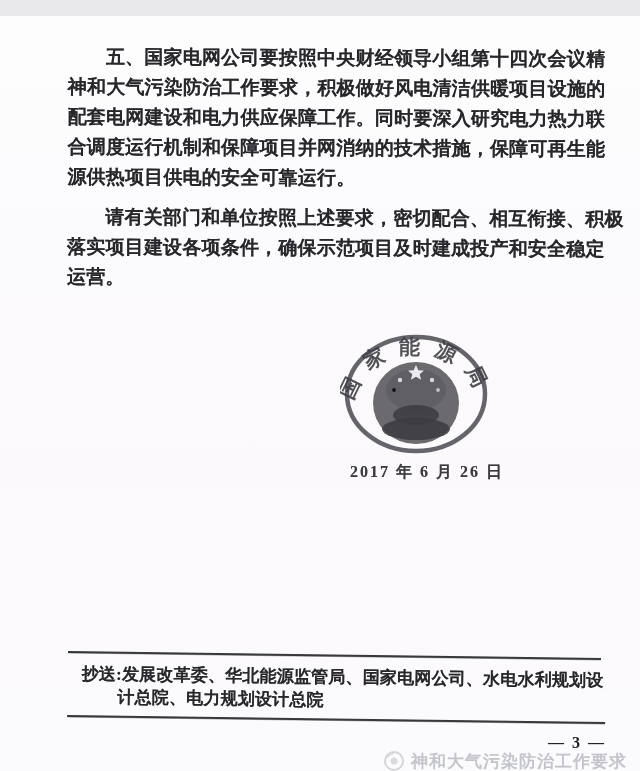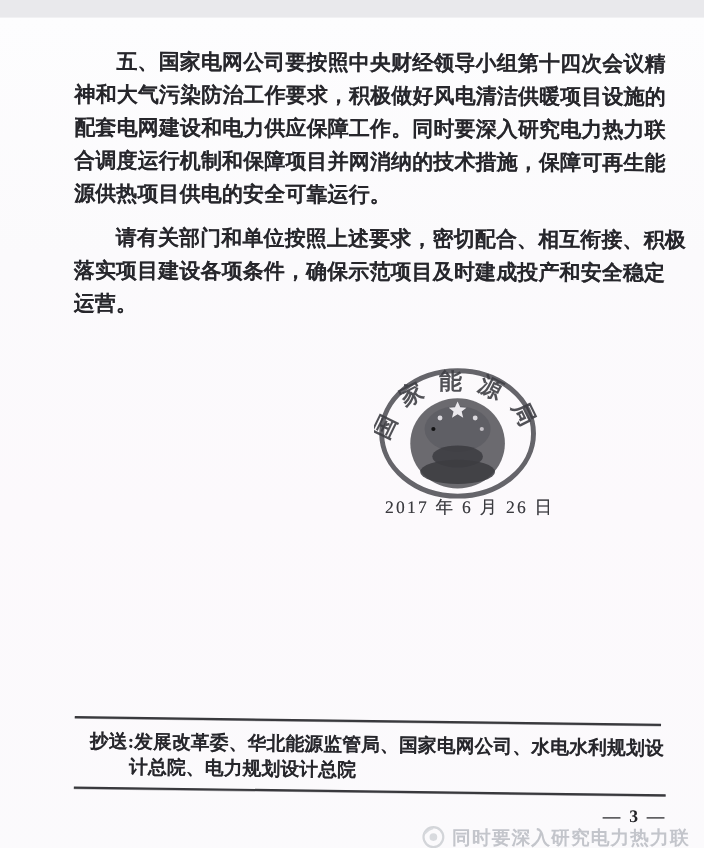--- a/index.html
+++ b/index.html
@@ -39,25 +39,25 @@
     position: absolute;
     left: 340px;
     top: 314px;
     width: 170px;
     height: 150px;
   }
   .seal-svg { position: absolute; left: 0; top: 0; z-index: 2; pointer-events: none; }
   .seal-date {
     position: absolute;
     left: 10px;
-    top: 121px;
+    top: 132px;
     z-index: 1;
     width: 160px;
     font-size: 16px;
-    font-weight: 400;
+    font-weight: 700;
     letter-spacing: 2px;
     color: #3b3b40;
     white-space: nowrap;
     text-shadow: 0 0 0.6px rgba(45,45,50,0.5);
   }
   
   .footer-cc {
     position: absolute;
     left: 68px;
     top: 635px;
@@ -160,16 +160,16 @@
   </div>
 
   <div class="page-number">— 3 —</div>
 
   <div class="watermark">
     <svg width="24" height="24" viewBox="0 0 24 24" aria-hidden="true">
       <circle cx="12" cy="12" r="9" fill="none" stroke="#d3d5d9" stroke-width="2"></circle>
       <circle cx="12" cy="12" r="3.5" fill="#d8dade"></circle>
       <path d="M 4 9 Q 8 5 12 4" fill="none" stroke="#d8dade" stroke-width="1.5"></path>
     </svg>
-    <span class="watermark-text">同时要深入研究电力热力联</span>
+    <span class="watermark-text">神和大气污染防治工作要求</span>
   </div>
 
 </div>
 
 </body></html>

